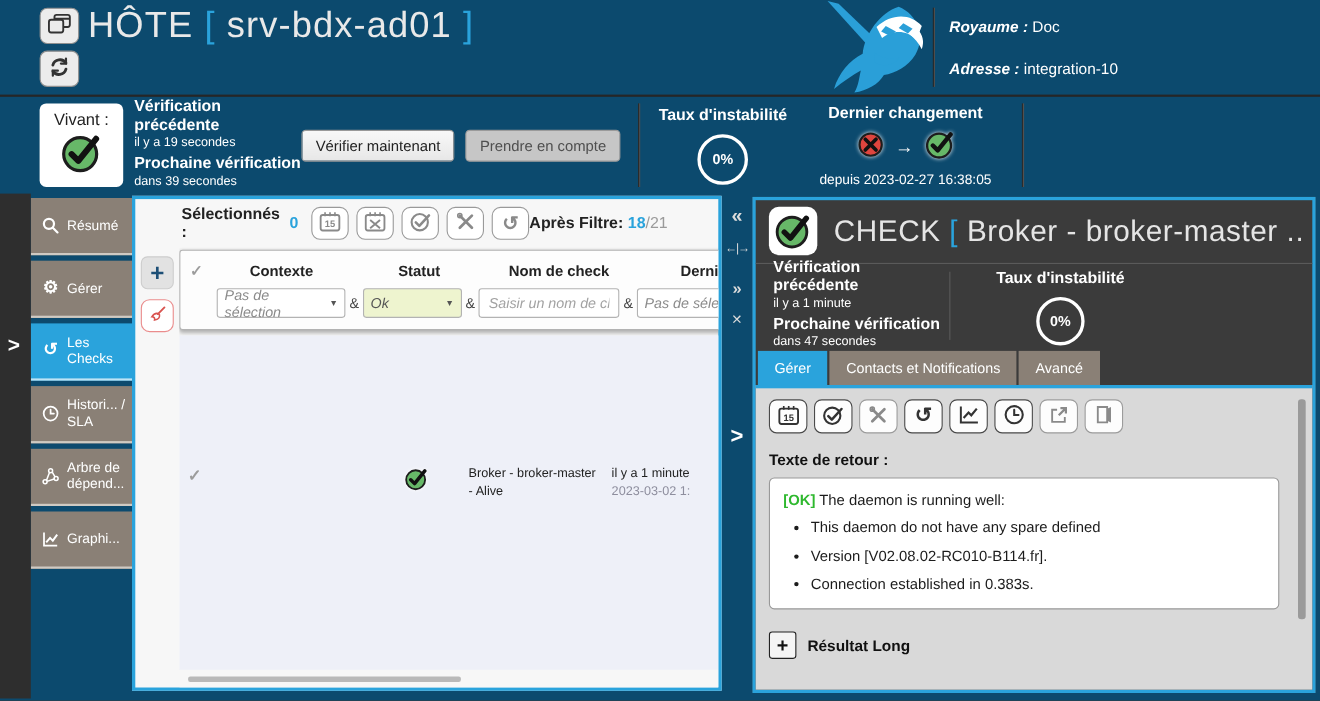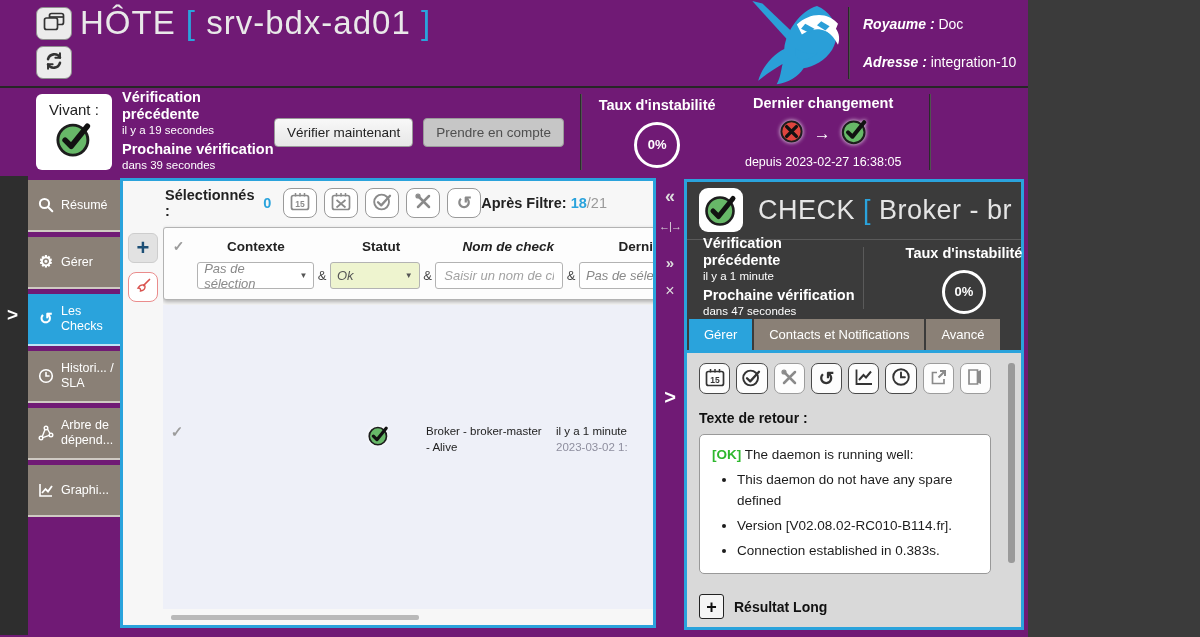--- a/index.html
+++ b/index.html
@@ -1,17 +1,17 @@
 <!DOCTYPE html>
 <html><head>
 <meta charset="utf-8">
 <style>
   html,body{margin:0;padding:0;background:#3b3b3b;}
   *{box-sizing:border-box;}
-  .app{position:relative;width:1028px;height:637px;background:#701a75;overflow:hidden;
+  .app{position:relative;width:1200px;height:637px;background:#0c4a6e;overflow:hidden;
        font-family:"Liberation Sans",sans-serif;-webkit-font-smoothing:antialiased;}
 
   
   .top{height:88px;border-bottom:2px solid #262626;position:relative;display:flex;align-items:flex-start;}
   .hdr-btns{display:flex;flex-direction:column;gap:6px;margin:7px 8px 0 36px;}
   .hdr-btn{width:36px;height:33px;background:#ececec;border:1px solid #8f8f8f;border-radius:7px;
            display:flex;align-items:center;justify-content:center;padding:0;cursor:pointer;}
   .title-line{font-size:33px;color:#e9e9e9;letter-spacing:1px;margin-top:4px;white-space:nowrap;}
   .bracket{color:#2aa3dc;}
   .desc-line{font-size:15px;color:#fff;margin-top:7px;}
@@ -82,21 +82,21 @@
              display:flex;align-items:center;justify-content:center;padding:0;cursor:pointer;}
   .tbl-content{flex:1;position:relative;overflow:hidden;display:flex;flex-direction:column;min-width:0;}
   .hdr-card{width:534px;background:#fdfdfd;border:1px solid #b3b3b3;border-radius:3px;flex:none;
             box-shadow:0 2px 4px rgba(0,0,0,.3);margin-top:2px;padding:7px 0 10px;}
   .hdr-row{display:flex;align-items:center;height:22px;font-size:13.5px;font-weight:bold;color:#222;}
   .hc{text-align:center;}
   .hc-check{width:30px;color:#9c9c9c;font-weight:bold;font-size:14px;}
   .hc-ctx{width:128px;}
   .hc-sp{width:16px;}
   .hc-stat{width:96px;}
-  .hc-nom{width:132px;font-style:italic;}
+  .hc-nom{width:132px;}
   .hc-last{width:110px;}
   .filter-row{display:flex;align-items:center;margin-top:5px;}
   .f-sp{width:16px;text-align:center;font-size:13px;color:#444;}
   .f-pad{width:30px;}
   .sel{height:27px;border:1px solid #b3b3b3;border-radius:3px;background:#fff;display:flex;align-items:center;
        padding:0 6px;font-size:13px;color:#8a8a8a;font-style:italic;cursor:pointer;}
   .sel .caret{margin-left:auto;font-size:8px;color:#555;font-style:normal;padding-left:4px;}
   .sel-ctx{width:120px;margin-left:4px;}
   .sel-ok{width:92px;background:#eef4cf;color:#555;}
   .name-input{height:27px;width:128px;border:1px solid #b3b3b3;border-radius:3px;padding:0 8px;

